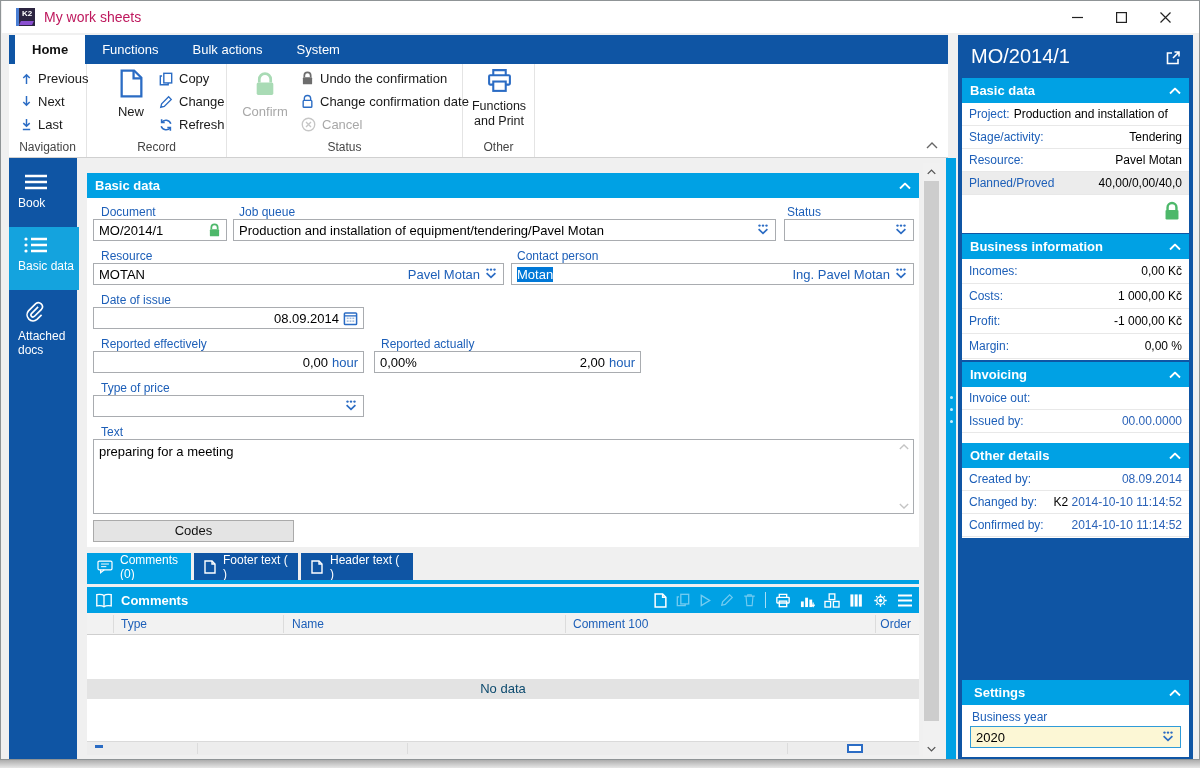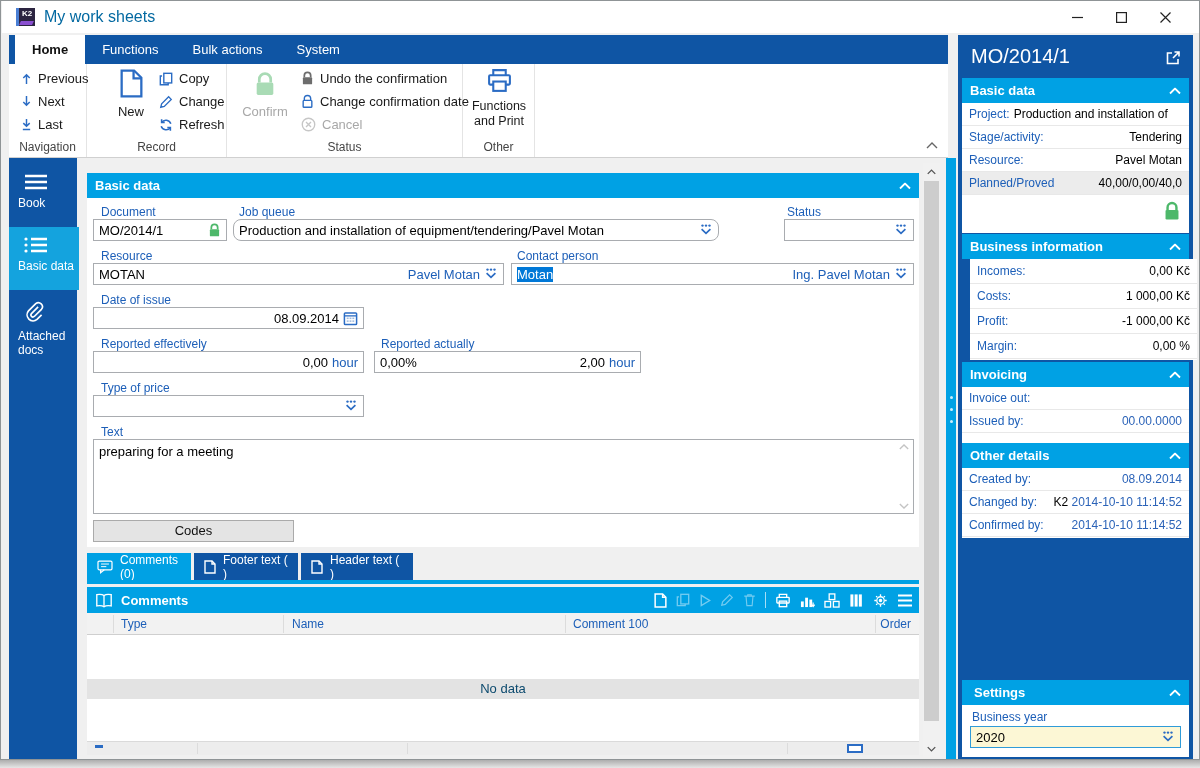--- a/index.html
+++ b/index.html
@@ -4,21 +4,21 @@
 <style>
   * { margin:0; padding:0; box-sizing:border-box; }
   html,body { width:1200px; height:768px; background:#e9e9e9; font-family:"Liberation Sans", sans-serif; }
   #window { position:relative; width:1200px; height:760px; background:#f0f0f0; border:1px solid #8f9496; overflow:hidden; }
   #shadow { width:1200px; height:8px; background:linear-gradient(#adadad,#e6e6e6); }
 
   
   .titlebar { position:absolute; left:1px; top:0; width:1197px; height:32px; background:#fff; }
   .k2logo { position:absolute; left:14px; top:7px; width:19px; height:18px; background:#2b2440; border-left:3px solid #4a7fd4; color:#fff; font-size:8px; font-weight:bold; text-align:center; line-height:12px; }
   .k2logo::after { content:""; position:absolute; left:1px; bottom:1px; width:13px; height:4px; background:#8a4fd0; transform:skewX(-25deg); }
-  .win-title { position:absolute; left:42px; top:0; height:32px; line-height:32px; font-size:16px; color:#0369a1; }
+  .win-title { position:absolute; left:42px; top:0; height:32px; line-height:32px; font-size:14px; color:#be185d; }
   .winbtns { position:absolute; right:12px; top:0; height:32px; display:flex; }
   .winbtn { width:44px; height:32px; display:flex; align-items:center; justify-content:center; }
 
   
   .tabbar { position:absolute; left:8px; top:34px; width:939px; height:29px; background:#0f55a4; display:flex; align-items:stretch; }
   .rtab { padding:0 17px; color:#fff; font-size:13px; display:flex; align-items:center; cursor:default; }
   .rtab.active { background:#fff; color:#111; font-weight:600; margin-left:6px; }
   .ribbon { position:absolute; left:8px; top:63px; width:939px; height:94px; background:#fff; border-bottom:1px solid #d0d0d0; }
   .rgroup { position:absolute; top:0; height:93px; border-right:1px solid #e4e4e4; }
   .rgroup-label { position:absolute; left:0; right:0; bottom:3px; text-align:center; font-size:12px; color:#454545; }
@@ -288,21 +288,21 @@
 
   <div class="inp" style="left:92px;top:218px;width:134px;">
     <span>MO/2014/1</span>
     <span class="right">
         <svg width="13" height="15" viewBox="0 0 22 26">
           <path d="M5.5 11V8a5.5 5.5 0 0 1 11 0v3" fill="none" stroke="#4db86a" stroke-width="3"></path>
           <rect x="3" y="11" width="16" height="12" rx="1.5" fill="#4db86a"></rect>
         </svg>
       </span>
   </div>
-  <div class="inp" style="left:232px;top:218px;width:486px;border-radius:8px;">
+  <div class="inp" style="left:232px;top:218px;width:543px;">
     <span>Production and installation of equipment/tendering/Pavel Motan</span>
     <span class="right">
         <svg width="14" height="14" viewBox="0 0 14 14" fill="#2b6cc4">
           <circle cx="3.5" cy="2.6" r="1.2"></circle>
           <circle cx="7" cy="2.6" r="1.2"></circle>
           <circle cx="10.5" cy="2.6" r="1.2"></circle>
           <path d="M2.6 6.2L7 10.4l4.4-4.2" fill="none" stroke="#2b6cc4" stroke-width="1.7"></path>
         </svg>
       </span>
   </div>
@@ -612,21 +612,21 @@
     </div>
 
     <div class="rsec-head" style="top:199px;">
       <span>Business information</span>
       <span class="chev-r">
           <svg width="12" height="7" viewBox="0 0 12 7" fill="none" stroke="#fff" stroke-width="1.8">
             <path d="M1 6l5-5 5 5"></path>
           </svg>
         </span>
     </div>
-    <div class="rsec-body" style="top:224px;height:101px;margin-left:8px;">
+    <div class="rsec-body" style="top:224px;height:101px;">
       <div class="prow brow">
           <span class="pl">Incomes:</span>
           <span class="pv">0,00 Kč</span>
         </div>
       <div class="prow brow">
           <span class="pl">Costs:</span>
           <span class="pv">1 000,00 Kč</span>
         </div>
       <div class="prow brow">
           <span class="pl">Profit:</span>

